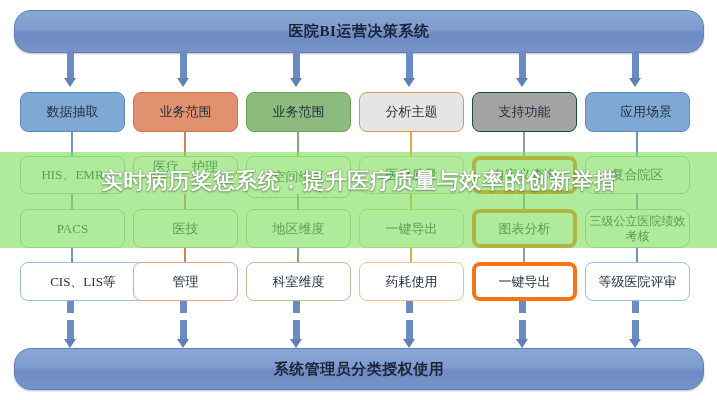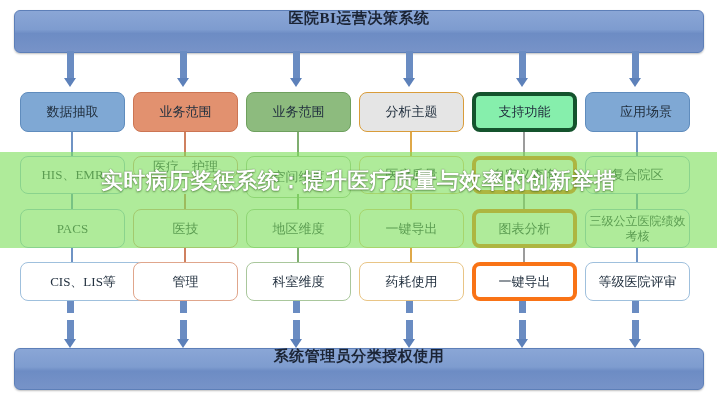--- a/index.html
+++ b/index.html
@@ -8,22 +8,22 @@
     background:#ffffff;
     font-family:"Liberation Serif","DejaVu Serif",serif;
     overflow:hidden;
     position:relative;
   }
   #stage{position:relative;width:717px;height:400px;}
 
   
   .banner{
     position:absolute;
-    border-radius:6px;
-    display:flex;justify-content:center;
+    border-radius:17px;
+    display:flex;align-items:center;justify-content:center;
     color:#1b2435;
     font-weight:700;
     letter-spacing:.5px;
     box-shadow:0 1px 2px rgba(0,0,0,.25);
   }
   .banner .btxt{font-size:15px;line-height:1;}
   #top-banner{
     left:14px;top:10px;width:688px;height:41px;
     background:linear-gradient(180deg,#8aa6d6 0%,#7e9ccf 45%,#6d8cc4 55%,#7793c8 100%);
     border:1px solid #5d7fb8;
@@ -46,21 +46,21 @@
     color:#22303f;
     padding:2px 3px;
   }
   .node.two-line{font-size:12px;}
 
   
   .fill-blue  {background:#7fa8d4;border:1px solid #5f8cbd;}
   .fill-red   {background:#e2916f;border:1px solid #cc7553;}
   .fill-green {background:#8dbb7e;border:1px solid #6ea05e;}
   .fill-orange{background:#e5e5e5;border:1px solid #d99c3a;}
-  .fill-gray  {background:#86efac;border:4px solid #14532d;}
+  .fill-gray  {background:#a3a3a3;border:1px solid #14532d;}
 
   
   .out-blue  {background:#ffffff;border:1px solid #9fc0dd;}
   .out-red   {background:#ffffff;border:1px solid #e0a68c;}
   .out-green {background:#ffffff;border:1px solid #a9c79c;}
   .out-orange{background:#ffffff;border:1px solid #e9c586;}
   .out-gray  {background:#ffffff;border:4px solid #f97316;}
   .vline{position:absolute;width:1.5px;}
   .c-blue{background:#6f93c4;}
   .c-red{background:#cf8160;}
@@ -191,21 +191,21 @@
     </div>
   <div class="node out-green" style="left:246px;top:209px;width:105px;height:39px;">
     <span>地区维度</span>
     </div>
   <div class="node out-orange" style="left:359px;top:209px;width:105px;height:39px;">
     <span>一键导出</span>
     </div>
   <div class="node out-gray" style="left:472px;top:209px;width:105px;height:39px;">
     <span>图表分析</span>
     </div>
-  <div class="node out-blue two-line" style="left:585px;top:209px;width:105px;height:39px;">
+  <div class="node out-blue two-line" style="left:585px;top:209px;width:105px;height:39px;border-radius:10px;">
     <span>三级公立医院绩效考核</span>
     </div>
 
   <div class="vline c-blue" style="left:71px;top:248px;height:14px;"></div>
   <div class="vline c-red" style="left:184px;top:248px;height:14px;"></div>
   <div class="vline c-green" style="left:297px;top:248px;height:14px;"></div>
   <div class="vline c-orange" style="left:410px;top:248px;height:14px;"></div>
   <div class="vline c-gray" style="left:523px;top:248px;height:14px;"></div>
   <div class="vline c-blue" style="left:636px;top:248px;height:14px;"></div>
 

